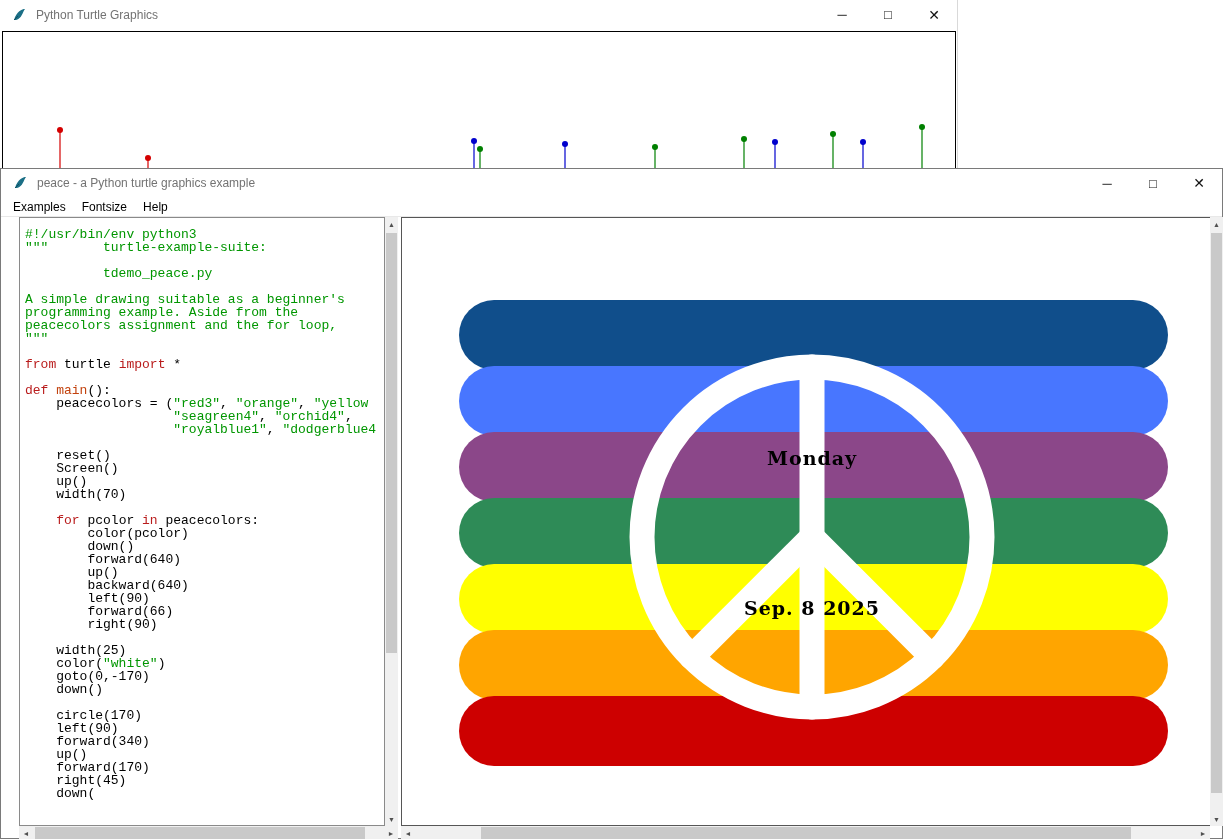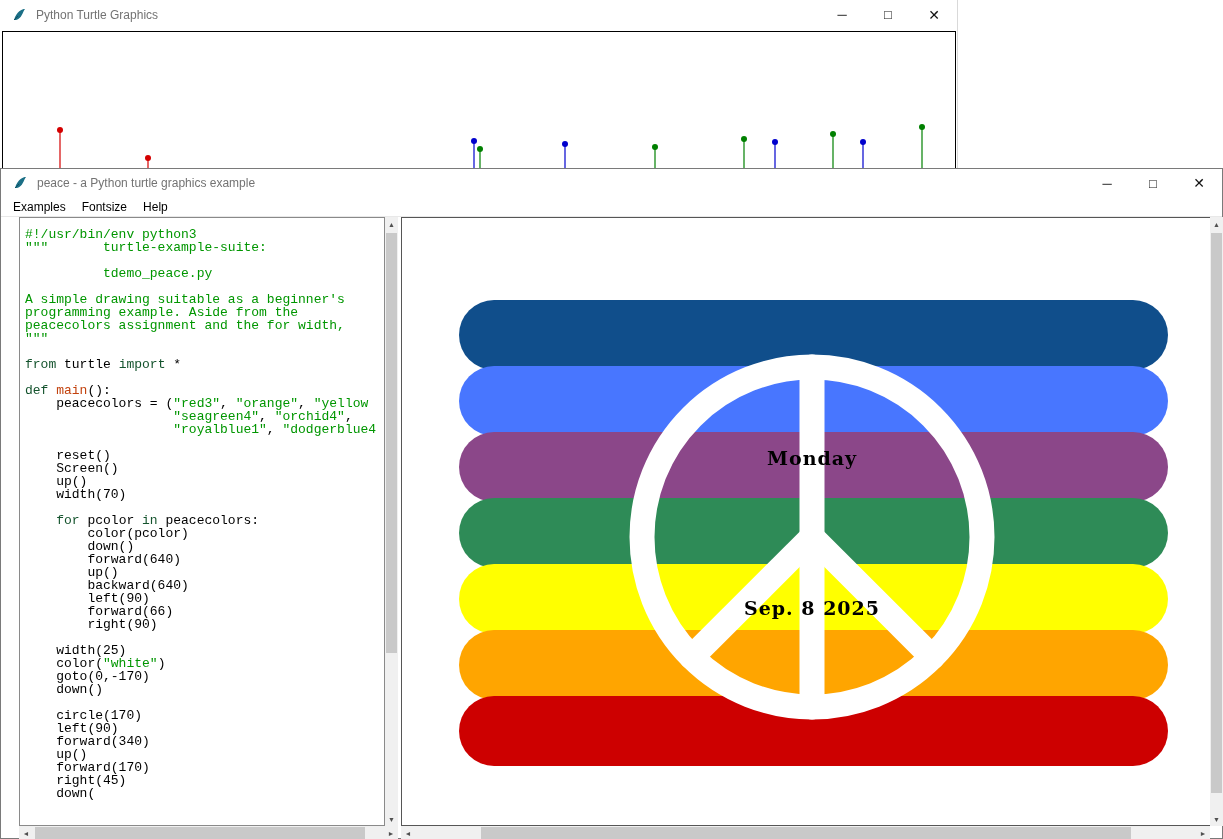--- a/index.html
+++ b/index.html
@@ -24,21 +24,21 @@
   
   #menu-bar{height:20px;display:flex;align-items:flex-end;background:#fff;padding-left:4px;border-bottom:1px solid #e8e8e8}
   .menu-item{font-size:12px;color:#000;padding:2px 8px;cursor:default}
 
   #content{position:absolute;top:48px;left:0;width:1221px;height:621px;background:#fff}
 
   
   #code-panel{position:absolute;left:18px;top:0;width:366px;height:609px;background:#fff;border:1px solid #8a8a8a;overflow:hidden;padding:10px 0 0 5px}
   .code-line{font-family:"Liberation Mono",monospace;font-size:13px;line-height:13px;white-space:pre;color:#000}
   .tok-g{color:#009600}
-  .tok-k{color:#14532d}
+  .tok-k{color:#b91c1c}
   .tok-d{color:#c2410c}
   .tok-b{color:#000}
 
   
   #canvas-panel{position:absolute;left:400px;top:0;width:968px;height:609px;background:#fff;border:1px solid #565656;overflow:hidden}
   .canvas-text{font-family:"DejaVu Serif",serif;font-weight:bold;font-size:19px;fill:#000;letter-spacing:1px}
 
   
   .vscroll{position:absolute;width:13px;background:#f0f0f0;display:flex;flex-direction:column}
   .hscroll{position:absolute;height:14px;background:#f0f0f0;display:flex;flex-direction:row}
@@ -125,21 +125,21 @@
   <div id="content">
 
     <div id="code-panel">
         <div class="code-line"><span class="tok-g">#!/usr/bin/env python3</span></div>
         <div class="code-line"><span class="tok-g">"""       turtle-example-suite:</span></div>
         <div class="code-line">&nbsp;</div>
         <div class="code-line"><span class="tok-g">          tdemo_peace.py</span></div>
         <div class="code-line">&nbsp;</div>
         <div class="code-line"><span class="tok-g">A simple drawing suitable as a beginner's</span></div>
         <div class="code-line"><span class="tok-g">programming example. Aside from the</span></div>
-        <div class="code-line"><span class="tok-g">peacecolors assignment and the for width,</span></div>
+        <div class="code-line"><span class="tok-g">peacecolors assignment and the for loop,</span></div>
         <div class="code-line"><span class="tok-g">"""</span></div>
         <div class="code-line">&nbsp;</div>
         <div class="code-line"><span class="tok-k">from</span><span class="tok-b"> turtle </span><span class="tok-k">import</span><span class="tok-b"> *</span></div>
         <div class="code-line">&nbsp;</div>
         <div class="code-line"><span class="tok-k">def</span><span class="tok-b"> </span><span class="tok-d">main</span><span class="tok-b">():</span></div>
         <div class="code-line"><span class="tok-b">    peacecolors = (</span><span class="tok-g">"red3"</span><span class="tok-b">, </span><span class="tok-g">"orange"</span><span class="tok-b">, </span><span class="tok-g">"yellow</span></div>
         <div class="code-line"><span class="tok-b">                   </span><span class="tok-g">"seagreen4"</span><span class="tok-b">, </span><span class="tok-g">"orchid4"</span><span class="tok-b">,</span></div>
         <div class="code-line"><span class="tok-b">                   </span><span class="tok-g">"royalblue1"</span><span class="tok-b">, </span><span class="tok-g">"dodgerblue4</span></div>
         <div class="code-line">&nbsp;</div>
         <div class="code-line"><span class="tok-b">    reset()</span></div>

